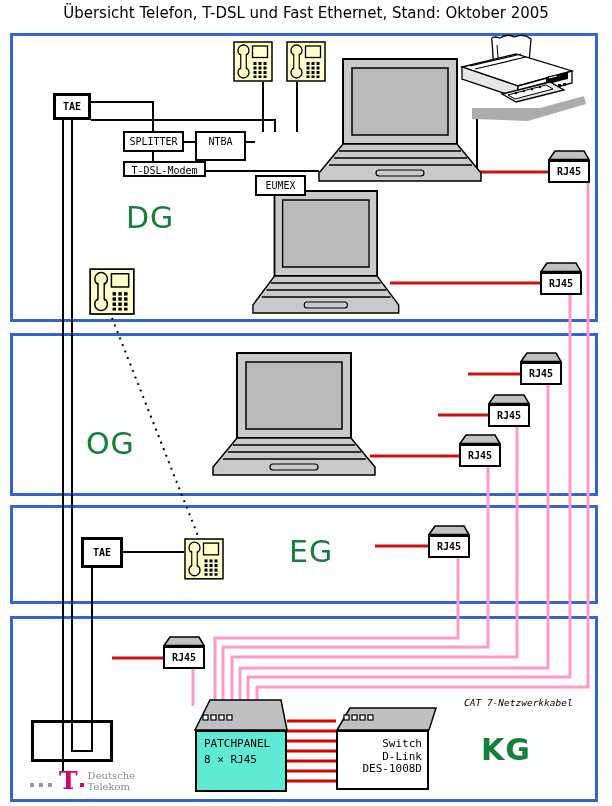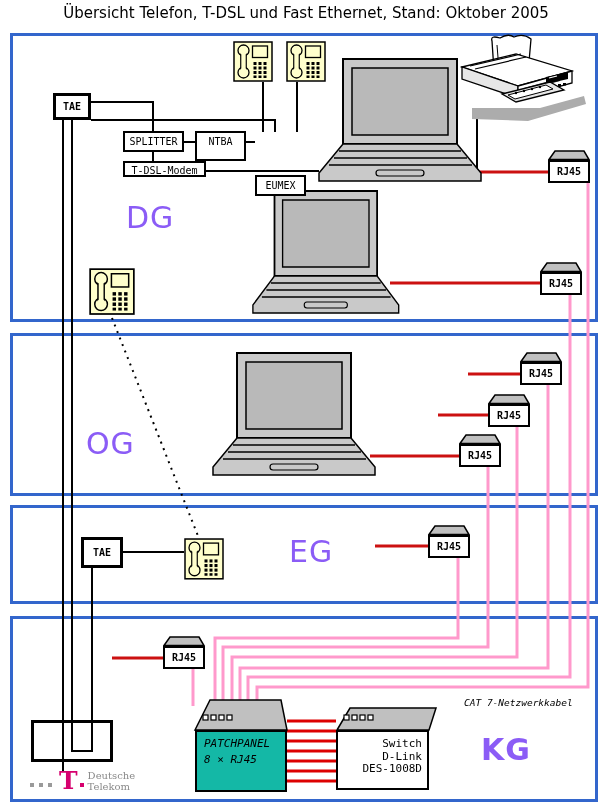--- a/index.html
+++ b/index.html
@@ -1,30 +1,30 @@
 <!DOCTYPE html>
 <html><head>
 <meta charset="utf-8">
 <style>
   html,body{margin:0;padding:0;background:#fff;}
   #stage{position:relative;width:612px;height:806px;background:#fff;overflow:hidden;
          font-family:"DejaVu Sans",sans-serif;}
   .abs{position:absolute;box-sizing:border-box;}
   #title{left:0;top:4px;width:612px;text-align:center;font-size:15px;color:#000;}
   .floor{border:3px solid #3366CC;background:transparent;}
-  .floor-label{font-size:30px;color:#8b5cf6;letter-spacing:1px;}
+  .floor-label{font-size:30px;color:#15803d;letter-spacing:1px;}
   .devbox{border:2px solid #000;background:#fff;text-align:center;
           font-family:"DejaVu Sans Mono",monospace;font-size:10px;color:#000;}
   .bold-border{border:3px solid #000;font-weight:bold;}
   .rj45{width:42px;}
   .rj45 .rj-front{box-sizing:border-box;width:42px;height:23px;border:2px solid #000;background:#fff;
         font-family:"DejaVu Sans Mono",monospace;font-weight:bold;font-size:10px;
         text-align:center;line-height:19px;letter-spacing:0;}
-  .panel-front{border:2px solid #000;background:#14b8a6;font-family:"DejaVu Sans Mono",monospace;
-        font-size:11px;line-height:16px;padding:4px 0 0 7px;text-align:left;font-style:italic;}
+  .panel-front{border:2px solid #000;background:#5eead4;font-family:"DejaVu Sans Mono",monospace;
+        font-size:11px;line-height:16px;padding:4px 0 0 7px;text-align:left;}
   .switch-front{border:2px solid #000;background:#fff;font-family:"DejaVu Sans Mono",monospace;
         font-size:11px;line-height:12.5px;padding:6px 5px 0 0;text-align:right;}
   #cat7{font-family:"DejaVu Sans Mono",monospace;font-size:9.5px;color:#000;font-style:italic;}
   #apl-box{border:3px solid #000;background:transparent;}
   #logo{display:flex;align-items:center;height:26px;}
   .sq{width:4px;height:4px;background:#9a9a9a;margin-right:5px;margin-top:8px;}
   .sq-m{background:#D6006E;margin-right:3px;}
   #logo-t{font-family:"DejaVu Serif",serif;font-weight:bold;font-size:25px;color:#D6006E;
           line-height:22px;margin:0 2px 0 2px;}
   #logo-text{font-family:"DejaVu Serif",serif;font-size:10px;color:#8a8a8a;line-height:11px;margin-left:1px;}

